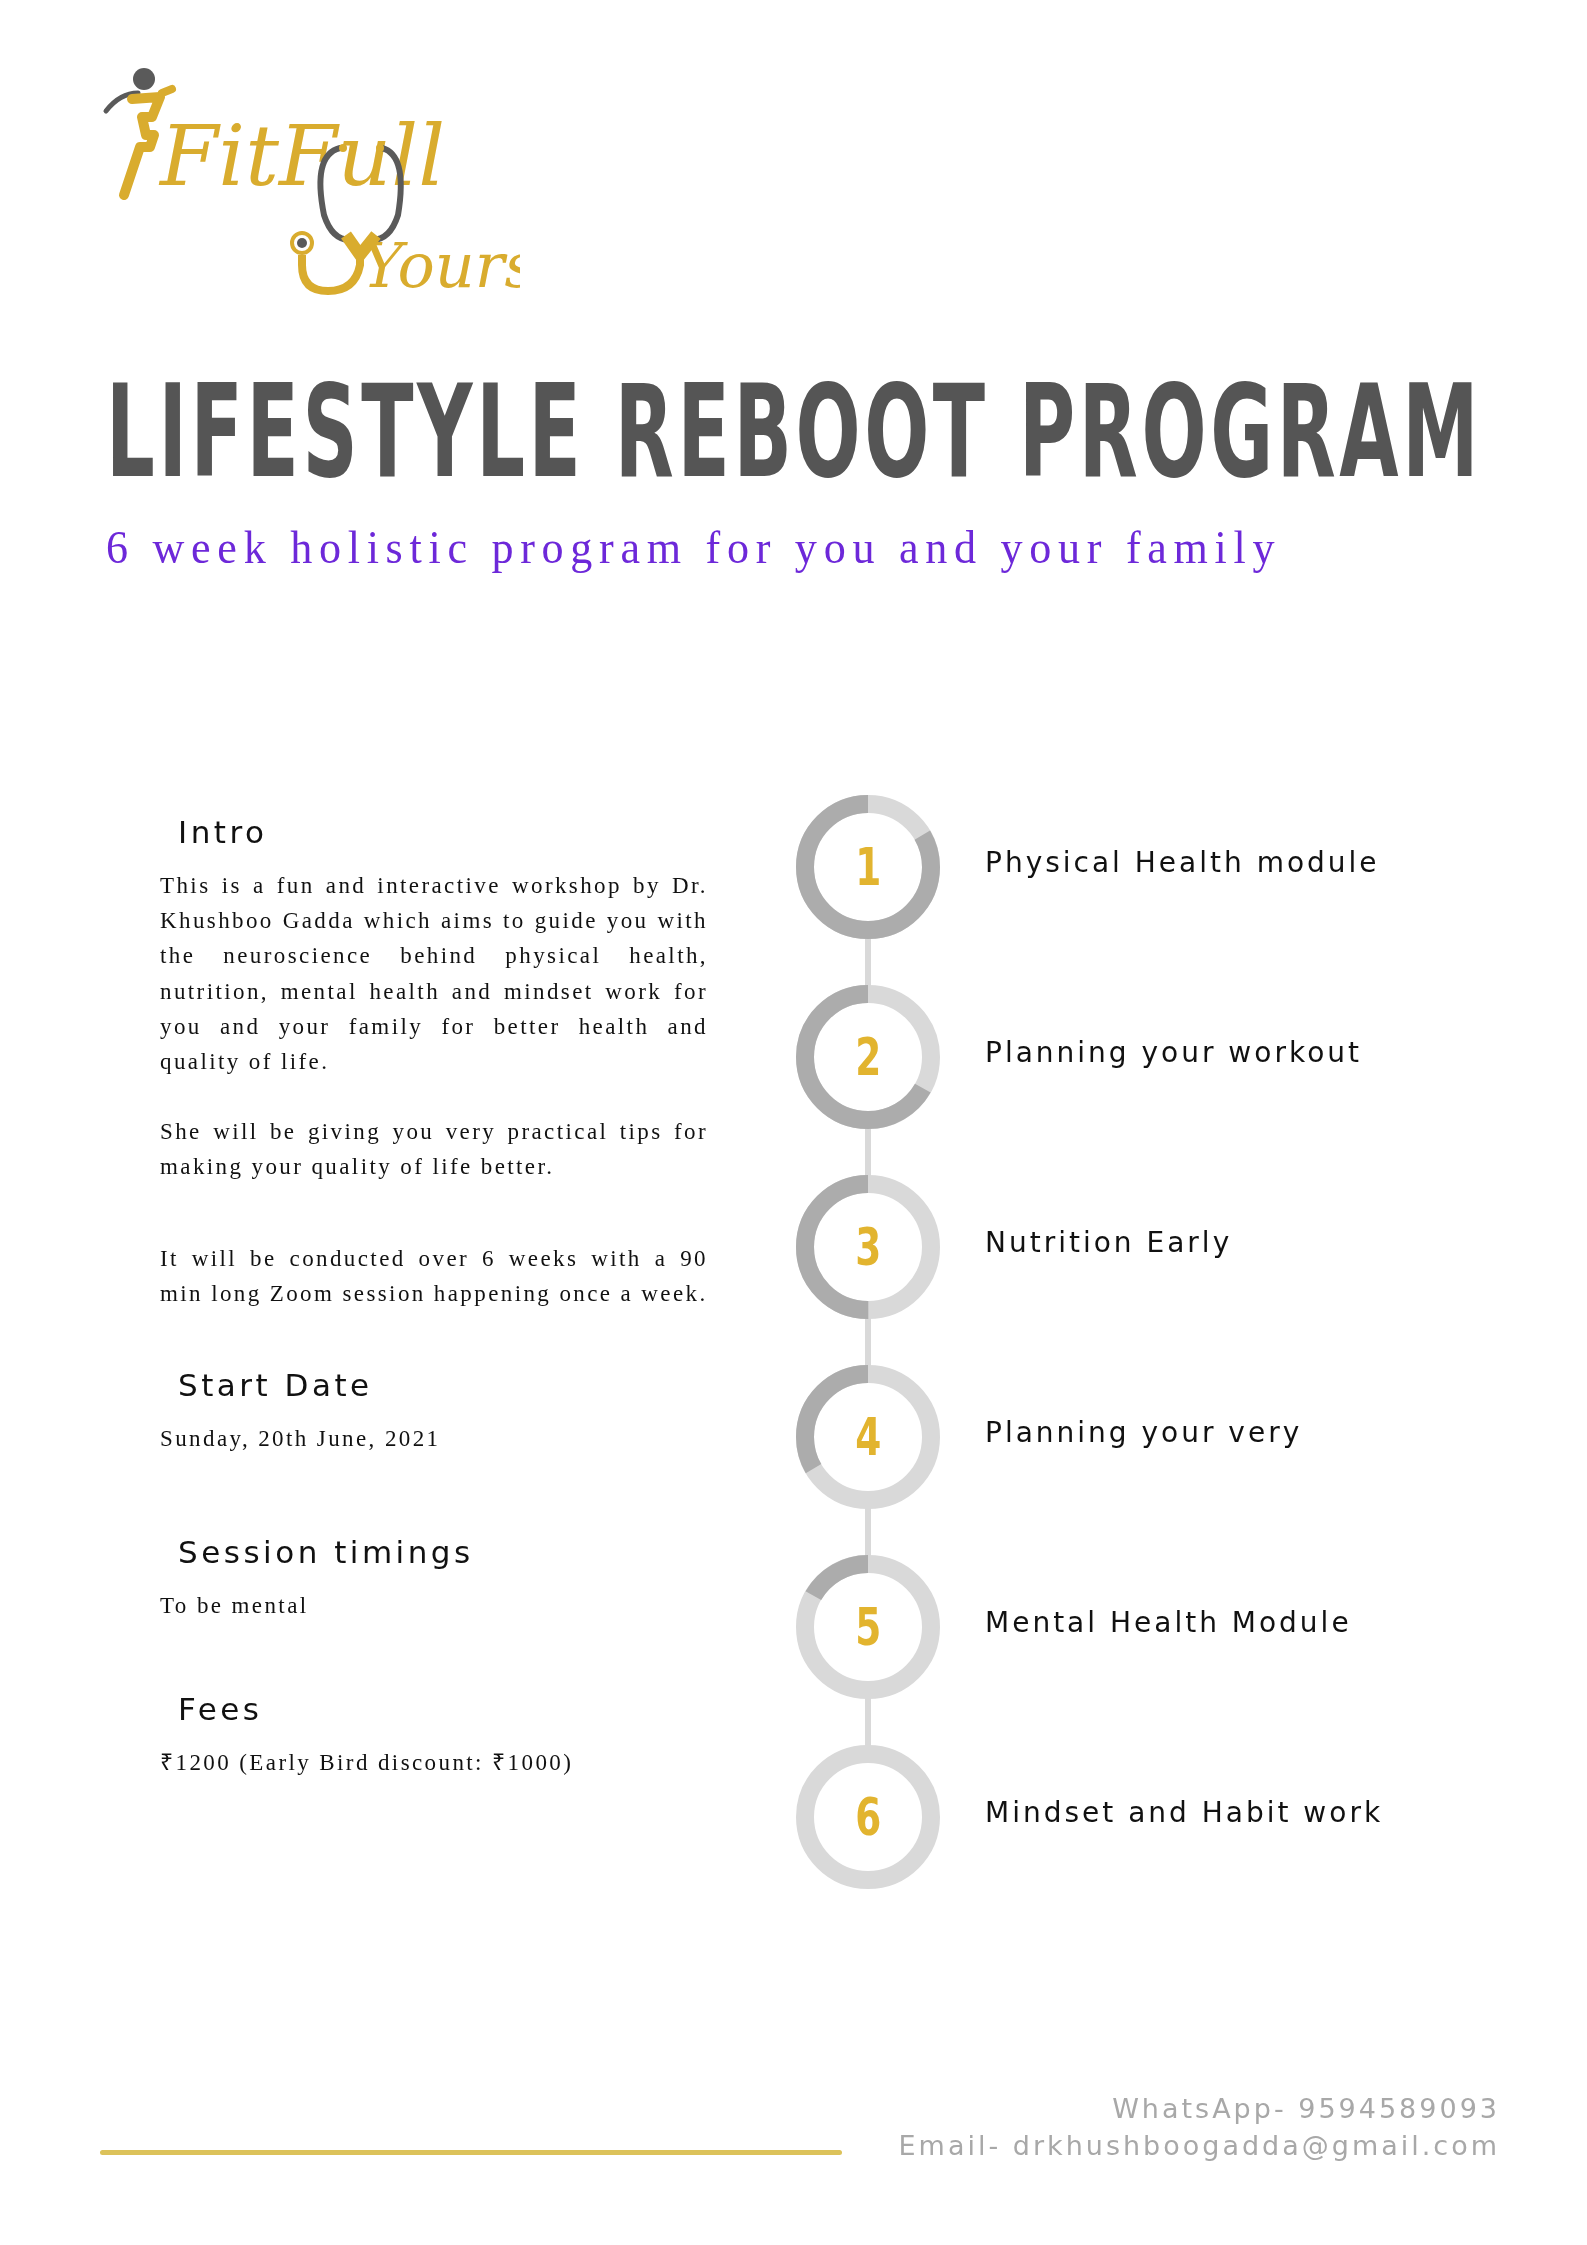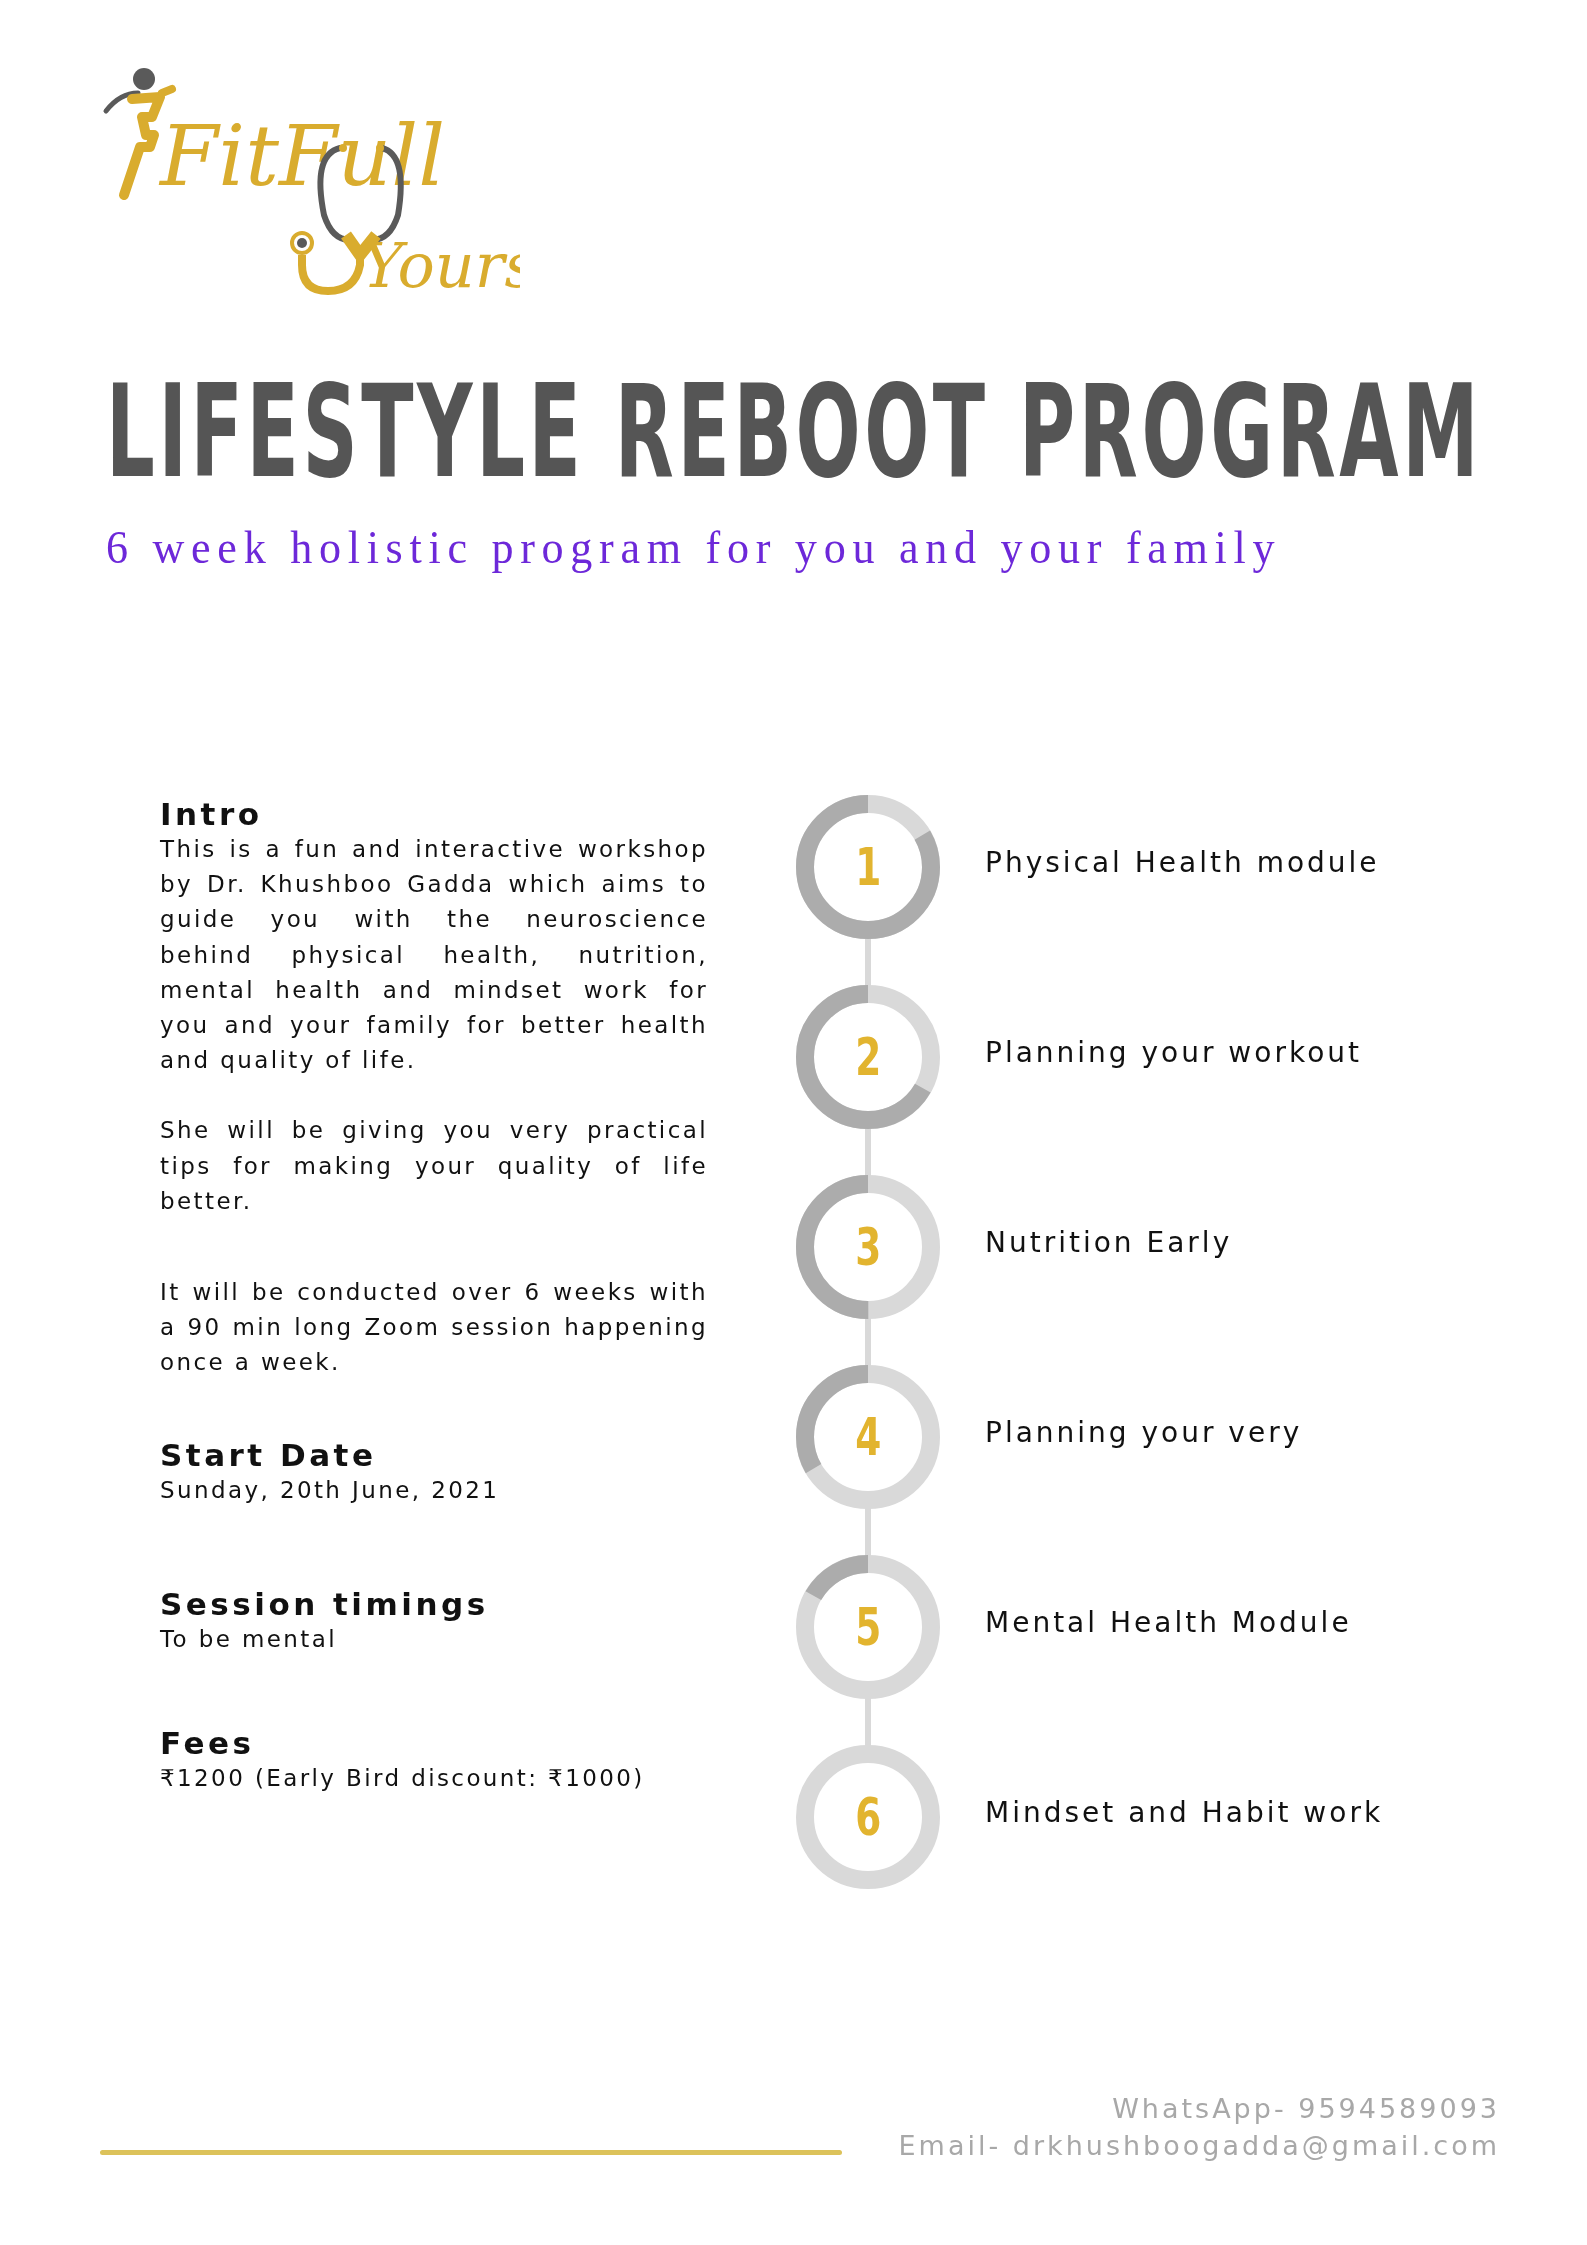--- a/index.html
+++ b/index.html
@@ -14,22 +14,22 @@
   .title { left: 106px; top: 372px; width: 1376px; height: 120px; white-space: nowrap;
            font-family: "DejaVu Sans", sans-serif; font-weight: bold; font-size: 128px;
            line-height: 120px; color: #555555; letter-spacing: 6px; }
   .title span, .subtitle span { display: inline-block; transform-origin: left center; }
   .subtitle { left: 106px; top: 518px; width: 1376px; height: 60px; white-space: nowrap;
               font-family: Liberation Serif, serif; font-size: 46px; line-height: 60px;
               color: #6d28d9; letter-spacing: 7px; }
 
   
   .col-left { left: 160px; top: 796px; width: 548px; }
-  .sec-head { font-size: 31px; letter-spacing: 3.5px; line-height: 36px; margin: 0; color: #111; font-weight: bold; }
-  .sec-body { font-size: 23px; letter-spacing: 2.4px; line-height: 35.2px; margin: 0; text-align: justify; text-align-last: left; color: #111; }
+  .sec-head { font-size: 31px; letter-spacing: 3.5px; line-height: 36px; margin: 18px; color: #111; font-weight: normal; }
+  .sec-body { font-size: 23px; letter-spacing: 2.4px; line-height: 35.2px; margin: 0; text-align: justify; text-align-last: left; color: #111; font-family: Liberation Serif, serif; }
   .sec-body.gap { margin-top: 35px; }
 
   
   .timeline { left: 796px; top: 795px; width: 660px; height: 1100px; }
   .connector { position: absolute; left: 69px; width: 6px; background: #d9d9d9; }
   .step { position: absolute; left: 0; width: 660px; height: 144px; }
   .ring { position: absolute; left: 0; top: 0; width: 144px; height: 144px; }
   .step-num { position: absolute; left: 0; top: 0; width: 144px; height: 144px;
               display: flex; align-items: center; justify-content: center;
               font-family: "DejaVu Sans Condensed", "DejaVu Sans", sans-serif; font-weight: bold;

